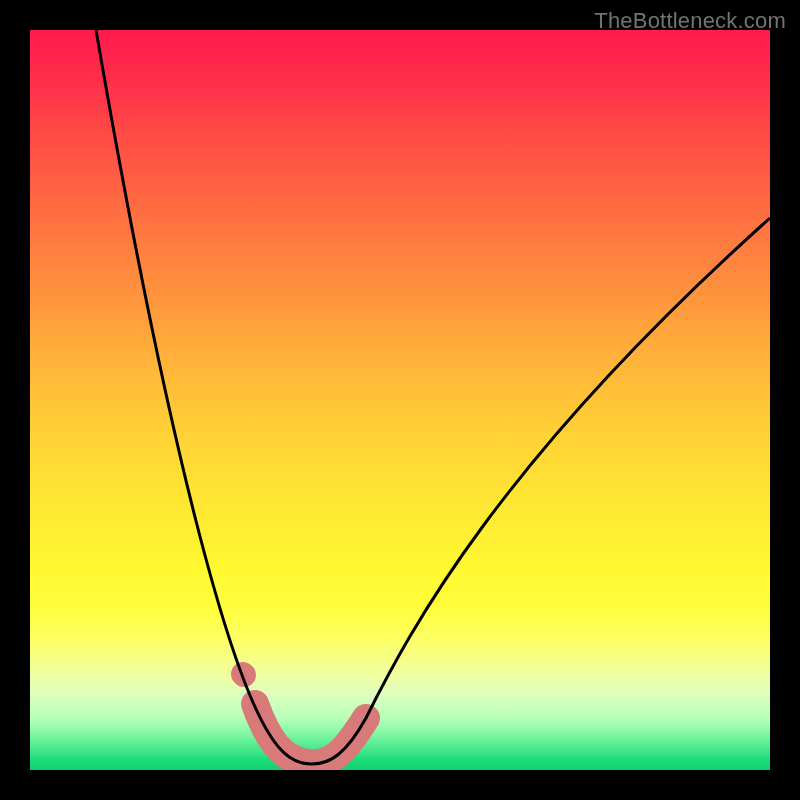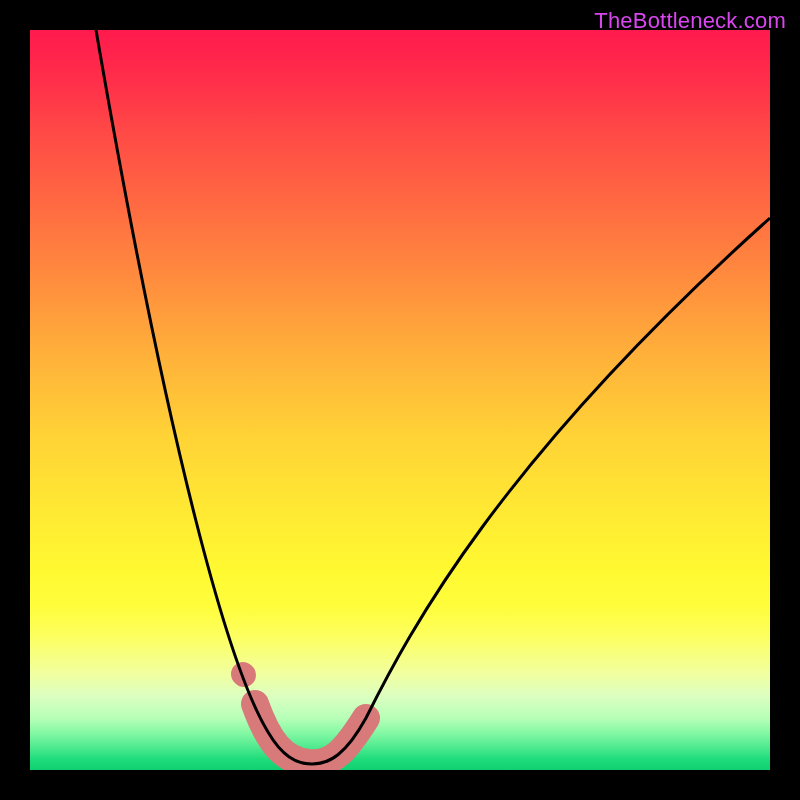--- a/index.html
+++ b/index.html
@@ -52,21 +52,21 @@
     left: 0;
     top: 0;
     width: 740px;
     height: 740px;
     pointer-events: none;
   }
   .watermark {
     position: absolute;
     top: 8px;
     right: 14px;
-    color: #d946ef;
+    color: #737373;
     font-size: 22px;
     font-weight: 500;
     letter-spacing: 0.2px;
     user-select: none;
   }
 </style>
 </head>
 <body>
 
 <div class="frame">

